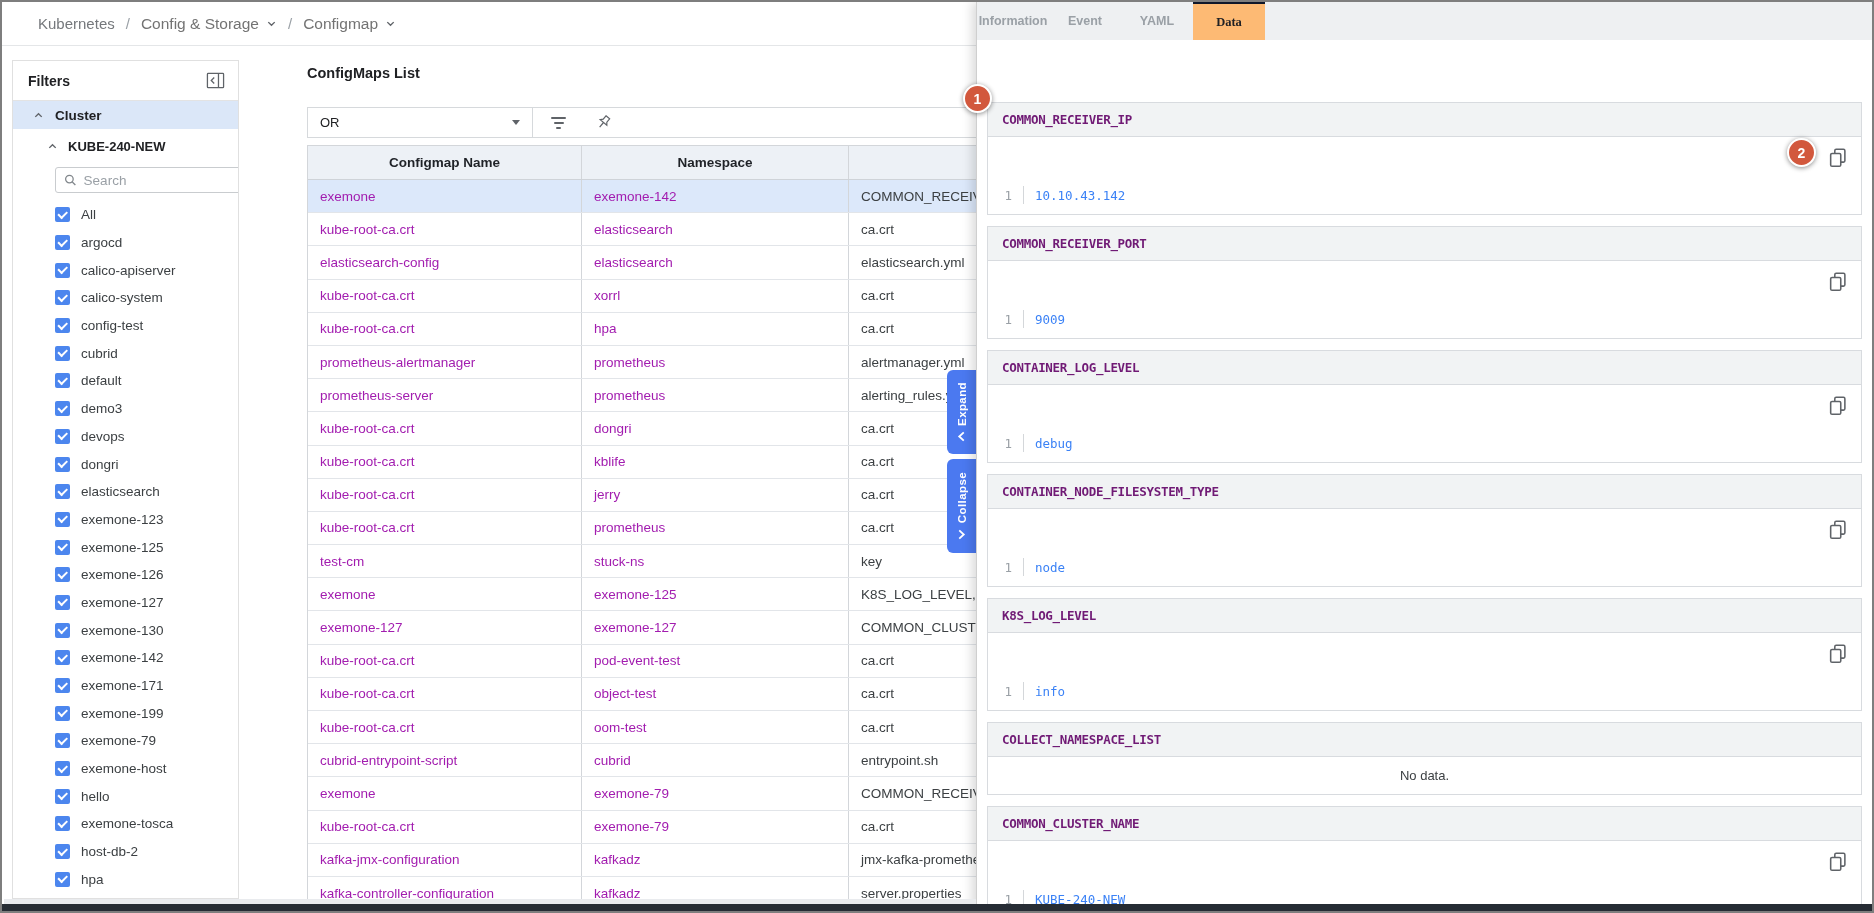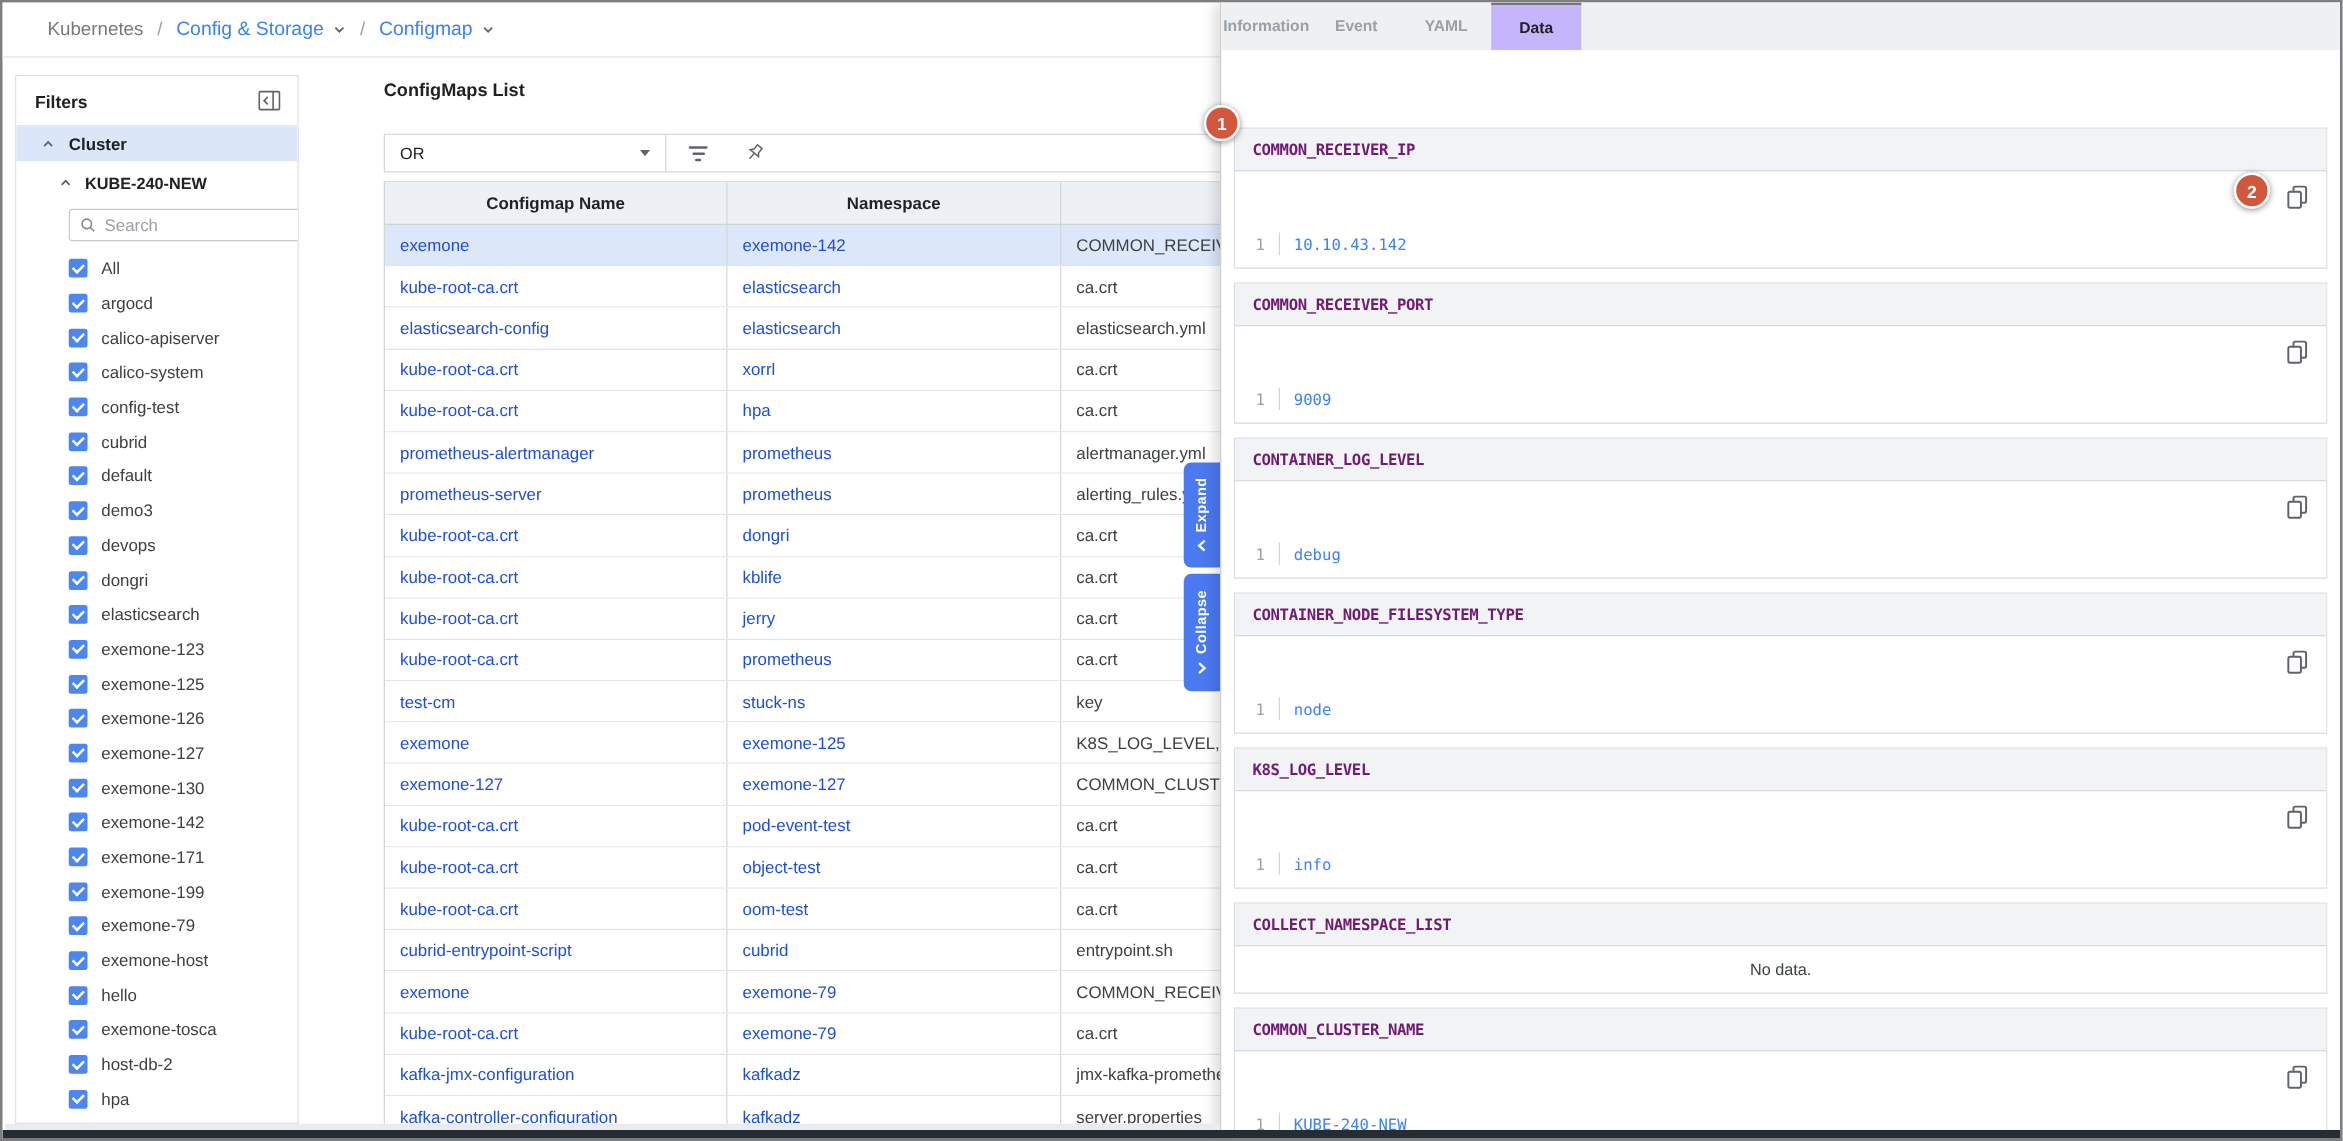--- a/index.html
+++ b/index.html
@@ -7,21 +7,21 @@
   .window {
     position:relative; width:1874px; height:913px; background:#fff;
     border:2px solid #7e7e7e; overflow:hidden;
     font-family:"Liberation Sans", sans-serif; color:#202124;
   }
   
   .topbar { position:absolute; left:0; top:0; width:100%; height:44px; background:#fff;
     border-bottom:1px solid #e4e6e8; display:flex; align-items:center; padding-left:36px; z-index:6; }
   .bc-root { color:#75787c; font-size:15px; cursor:pointer; }
   .bc-sep { color:#9aa0a6; font-size:15px; margin:0 11px; }
-  .bc-item { color:#3b82f6; font-weight:500; font-size:15.5px; display:flex; align-items:center; gap:7px; cursor:pointer; }
+  .bc-item { color:#737373; font-weight:500; font-size:15.5px; display:flex; align-items:center; gap:7px; cursor:pointer; }
   
   .sidebar { position:absolute; left:10px; top:58px; width:227px; height:839px;
     border:1px solid #e0e0e0; background:#fff; overflow:hidden; z-index:10; }
   .sb-head { height:40px; border-bottom:1px solid #e3e3e3; display:flex; align-items:center;
     justify-content:space-between; padding:0 13px 0 15px; }
   .sb-title { font-weight:700; font-size:14px; }
   .cluster-row { height:28px; background:#dbe7f8; display:flex; align-items:center; gap:11px;
     padding-left:20px; font-weight:700; font-size:13.5px; cursor:pointer; }
   .node-row { height:30px; margin-top:2px; display:flex; align-items:center; gap:10px;
     padding-left:34px; font-weight:700; font-size:13px; cursor:pointer; }
@@ -49,42 +49,42 @@
   .filter-ic b { display:block; height:2px; background:#5f6368; border-radius:1px; }
   .filter-ic b:nth-child(1){width:15px} .filter-ic b:nth-child(2){width:10px} .filter-ic b:nth-child(3){width:5px}
   
   .table { position:absolute; left:3px; top:85px; width:820px; border:1px solid #d3d6da; border-bottom:0; background:#fff; }
   .thead { display:flex; height:34px; background:#edf1f6; border-bottom:1px solid #cfd3d8; }
   .th { font-weight:700; font-size:13.5px; color:#1f2227; display:flex; align-items:center; justify-content:center; }
   .col1 { width:273px; } .col2 { width:267px; border-left:1px solid #d3d6da; } .col3 { flex:1; border-left:1px solid #d3d6da; }
   .tr { display:flex; height:33.2px; border-bottom:1px solid #e2e5e9; background:#fff; cursor:pointer; }
   .tr.sel { background:#dce8fa; }
   .td { display:flex; align-items:center; padding-left:12px; font-size:13.5px; overflow:hidden; white-space:nowrap; }
-  .td.col1, .td.col2 { color:#1d4ed8; }
+  .td.col1, .td.col2 { color:#a21caf; }
   .td.col3 { color:#3c4043; }
   .hscroll { position:absolute; left:2px; top:897px; width:972px; height:9px; background:#e9ebee; z-index:40; }
   .bottom-strip { position:absolute; left:0; bottom:0; width:100%; height:7px; background:#262c34; z-index:70; }
   
   .vtab { position:absolute; width:29px; background:#4b79f0; border-radius:6px 0 0 6px; z-index:20;
     display:flex; flex-direction:column; align-items:center; justify-content:center; gap:6px; color:#fff; cursor:pointer; }
   .vtab-expand { left:945px; top:368px; height:84px; }
   .vtab-collapse { left:945px; top:457px; height:94px; }
   .vtext { writing-mode:vertical-rl; transform:rotate(180deg); font-size:11.5px; font-weight:700; letter-spacing:.4px; }
   
   .panel { position:absolute; left:974px; top:0; right:0; bottom:0; background:#fff;
     border-left:1px solid #cfcfcf; box-shadow:-4px 0 10px rgba(0,0,0,.15); z-index:30; }
   .p-head { height:42px; border-bottom:1px solid #ececec; display:flex; align-items:center; padding:0 12px 0 17px; }
   .p-title { font-size:15.5px; font-weight:500; flex:1; }
   .history-btn { height:27px; border:1px solid #d3d6d9; background:#f0f2f4; border-radius:4px;
     display:flex; align-items:center; gap:7px; padding:0 12px; font-size:12.5px; color:#202124; margin-right:13px; cursor:pointer; }
   .close-btn { width:20px; height:20px; display:flex; align-items:center; justify-content:center; cursor:pointer; }
   .p-tabs { height:38px; background:#eef0f2; display:flex; }
   .p-tab { width:72px; display:flex; align-items:center; justify-content:center;
     font-size:12.5px; font-weight:700; color:#9aa0a6; cursor:pointer; }
-  .p-tab.sel { background:#c4b5fd; color:#202124; border-top:2px solid #737373; }
+  .p-tab.sel { background:#fdba74; color:#202124; border-top:2px solid #0f172a;font-family:Liberation Serif, serif; }
   .p-body { position:absolute; left:10px; right:10px; top:80px; bottom:0; overflow:hidden; padding-top:20px; }
   .sec { border:1px solid #d8dbdf; margin-bottom:11px; background:#fff; }
   .sec-head { height:34px; background:#f1f3f4; border-bottom:1px solid #d8dbdf; display:flex; align-items:center; padding-left:14px; }
   .sec-key { font-family:"DejaVu Sans Mono", monospace; font-size:12.5px; font-weight:700; letter-spacing:-.3px; color:#701a75; }
   .sec-body { height:77px; position:relative; }
   .copy { position:absolute; right:12px; top:10px; width:22px; height:22px; cursor:pointer; }
   .code-line { position:absolute; left:14px; bottom:10px; display:flex; align-items:center;
     font-family:"DejaVu Sans Mono", monospace; font-size:12.5px; }
   .ln { color:#9aa0a6; min-width:10px; text-align:right; }
   .lsep { width:1px; height:18px; background:#d4d7da; margin:0 11px; }

